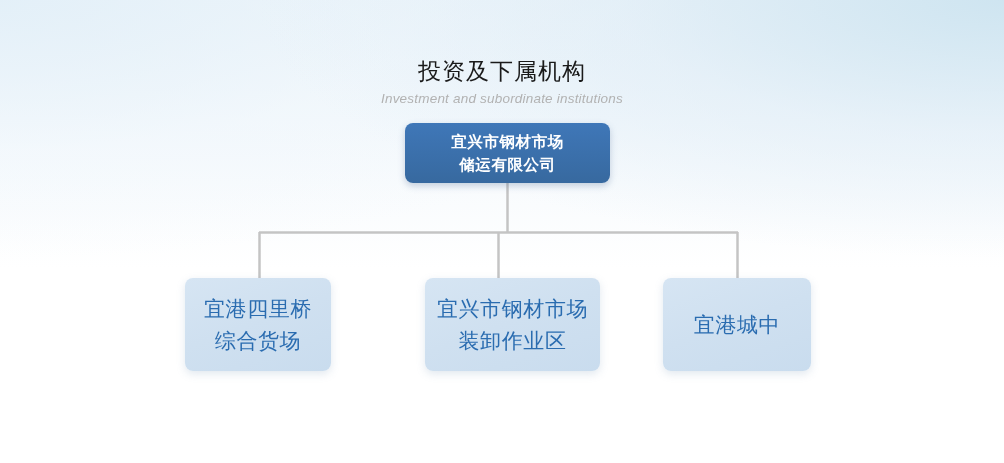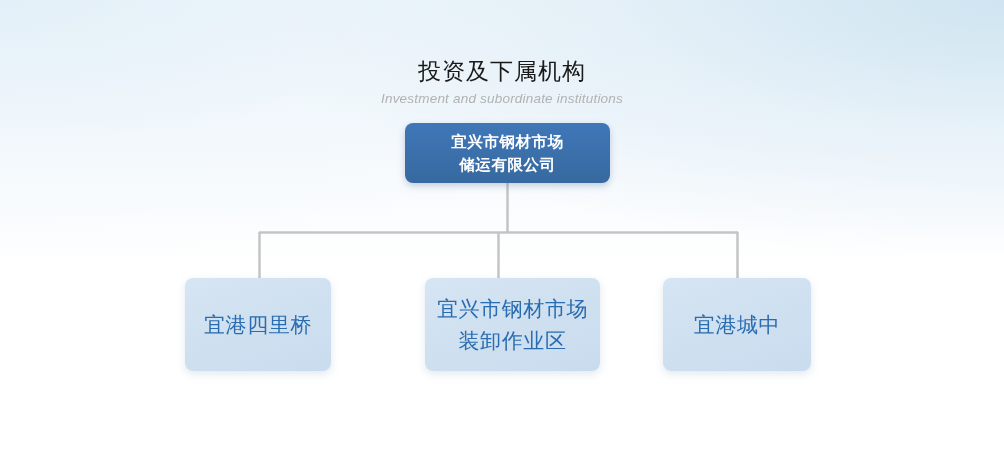--- a/index.html
+++ b/index.html
@@ -130,20 +130,21 @@
     </g>
   </svg>
 
   <div class="node node-root">
     <div class="node-line">宜兴市钢材市场</div>
     <div class="node-line">储运有限公司</div>
   </div>
 
   <div class="node node-child child-0">
     <div class="node-line">宜港四里桥</div>
+    <div class="node-line">综合货场</div>
   </div>
 
   <div class="node node-child child-1">
     <div class="node-line">宜兴市钢材市场</div>
     <div class="node-line">装卸作业区</div>
   </div>
 
   <div class="node node-child child-2">
     <div class="node-line">宜港城中</div>
   </div>

